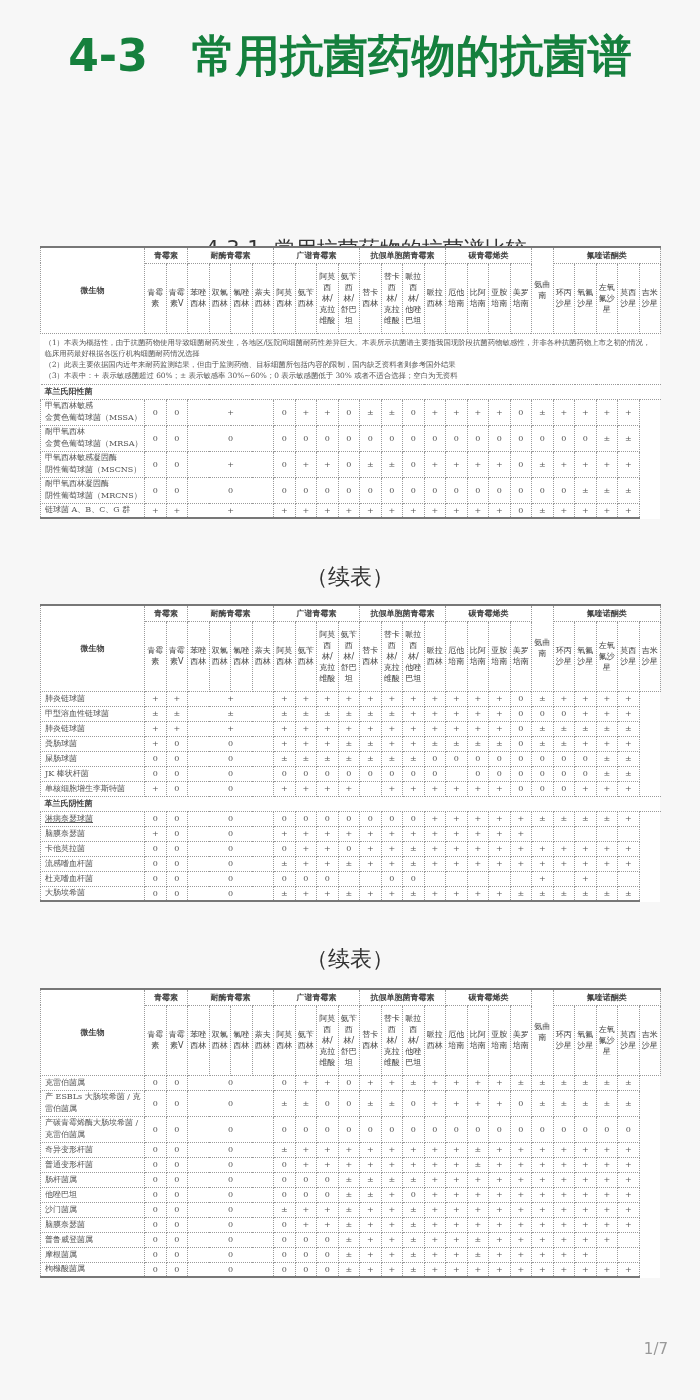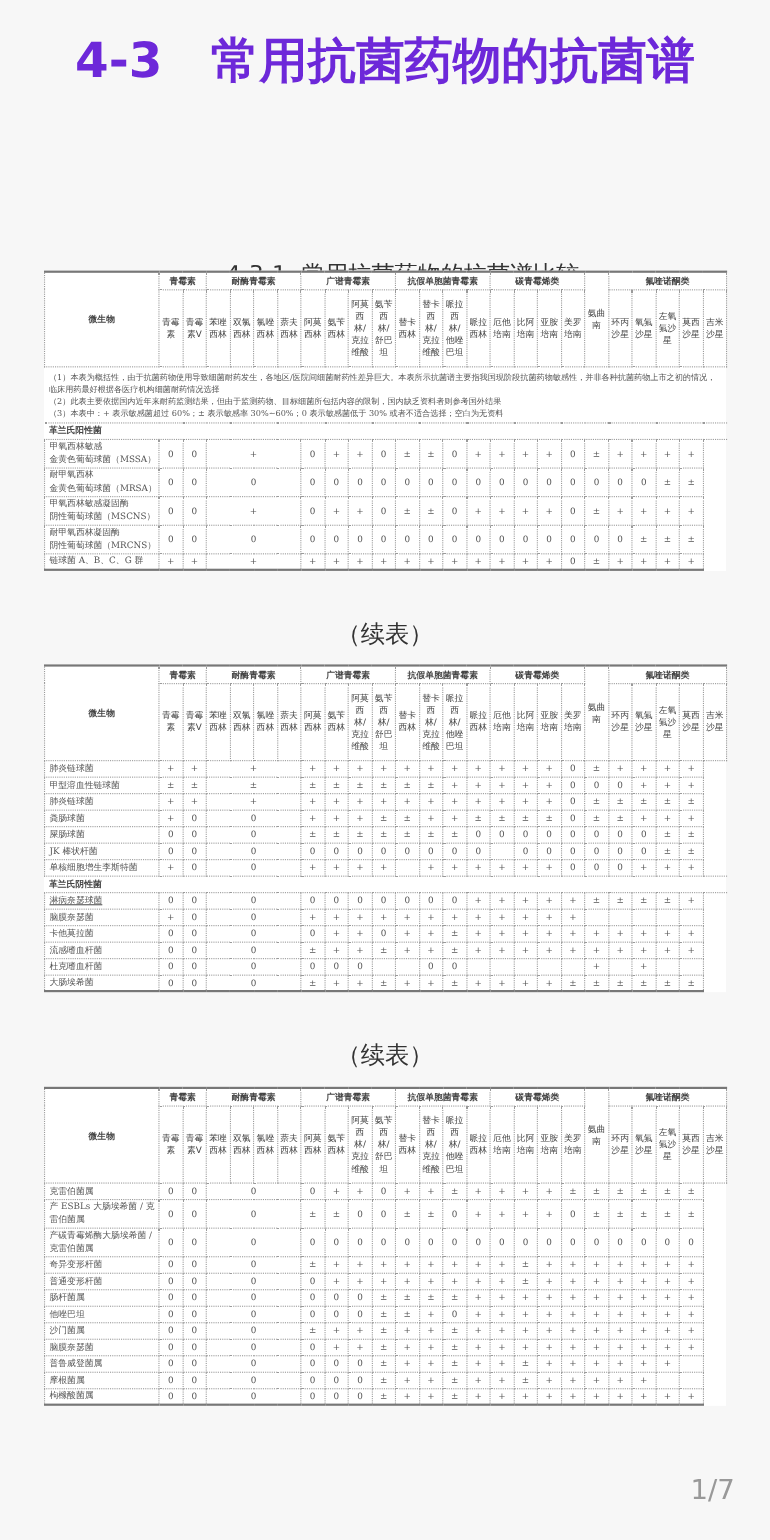--- a/index.html
+++ b/index.html
@@ -1,21 +1,21 @@
 <!DOCTYPE html>
 <html><head>
 <meta charset="utf-8">
 <style>
   * { box-sizing: border-box; margin: 0; padding: 0; }
   html, body { width: 700px; height: 1400px; background: #f7f7f7; overflow: hidden; }
   body { font-family: "DejaVu Sans", sans-serif; color: #333; position: relative; }
 
   .main-title {
     position: absolute; left: 0; top: 30px; width: 700px;
-    text-align: center; font-weight: bold; font-size: 44px; line-height: 52px; color: #6d28d9;
+    text-align: center; font-weight: bold; font-size: 44px; line-height: 52px; color: #15803d;
   }
   .main-title .num { margin-right: 44px; }
   .sub-title {
     position: absolute; left: 16px; top: 203px; width: 700px; text-align: center;
     font-size: 21px; color: #333; margin-top: 32px;
   }
   .sub-title .num { margin-right: 14px; }
   .cont-title {
     position: absolute; left: 0; width: 700px; text-align: center; font-size: 22px; color: #333;
   }
@@ -44,21 +44,21 @@
     text-align: left; padding-left: 4px; font-family: "DejaVu Sans", sans-serif;
     font-weight: bold; font-size: 8px; color: #444; height: 15px;
     border-left: none; border-right: none;
   }
   table.spec tr.notes td {
     text-align: left; padding: 3px 4px; font-size: 7.4px; line-height: 11px; color: #555;
     border-left: none; border-right: none;
   }
 
   .page-counter {
-    position: absolute; right: 32px; top: 1340px; font-size: 25px; color: #999;
+    position: absolute; right: 32px; top: 1340px; font-size: 15px; color: #999;
   }
 </style>
 </head>
 <body>
 
 <div class="main-title">
   <div><span class="num">4-3</span><span>常用抗菌药物的抗菌谱</span></div>
 </div>
 
 <div class="sub-title">

